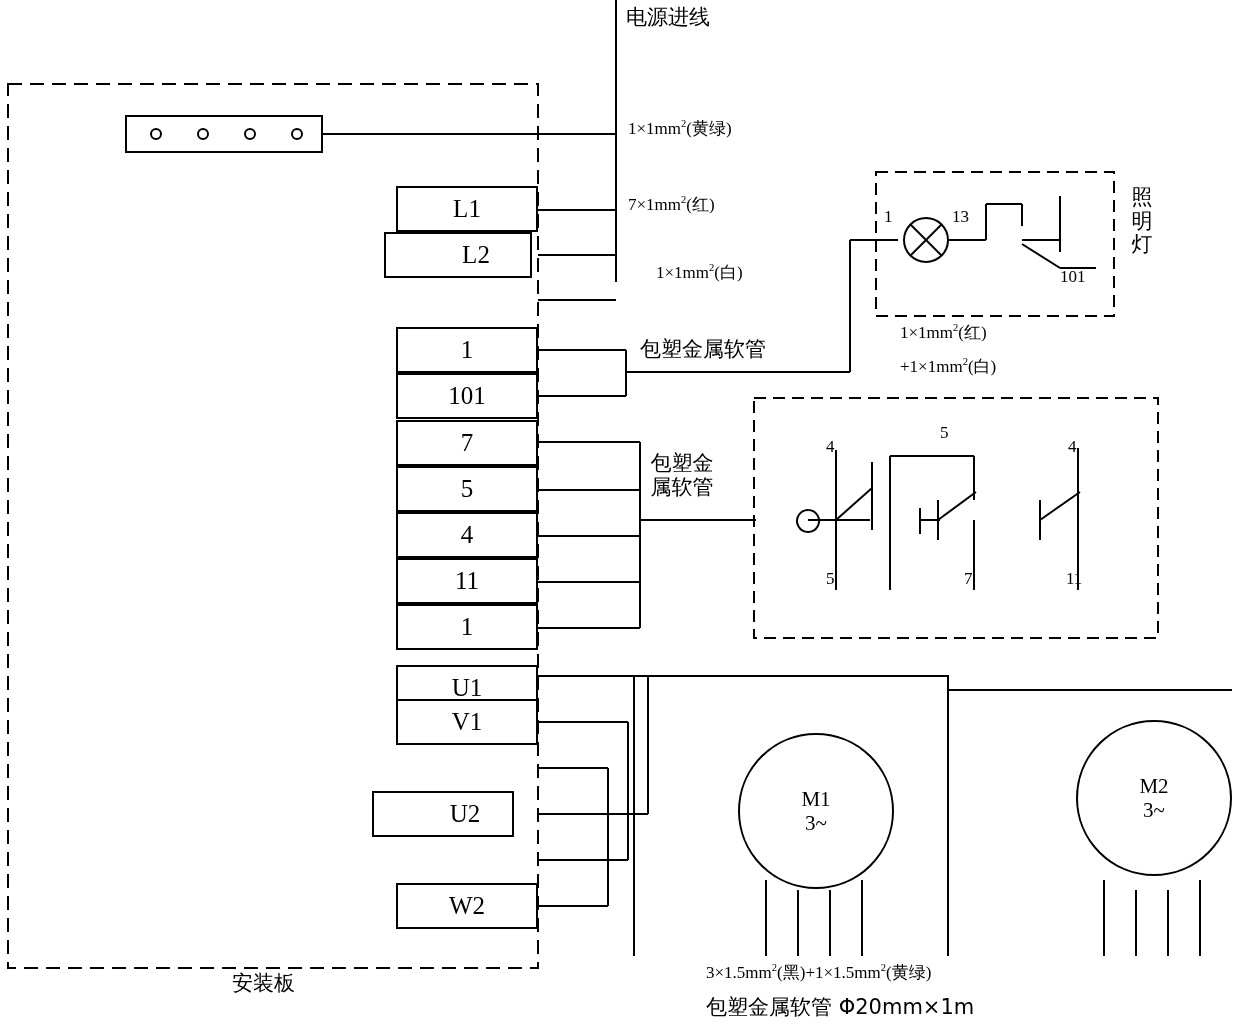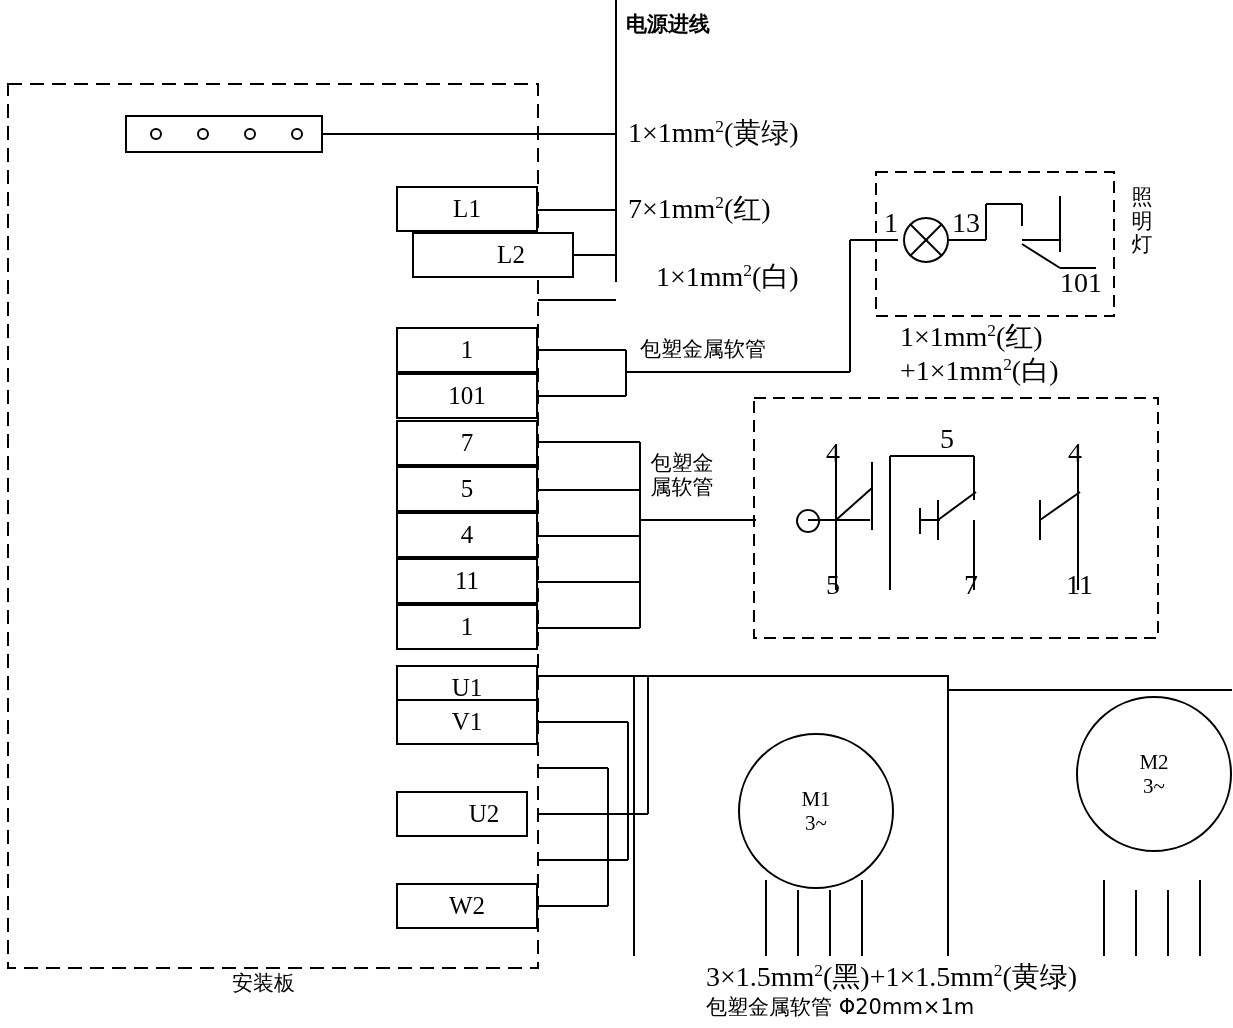--- a/index.html
+++ b/index.html
@@ -1,19 +1,19 @@
 <!DOCTYPE html>
 <html><head>
 <meta charset="utf-8">
 <style>
   html,body{margin:0;padding:0;background:#fff;}
   body{width:1233px;height:1028px;position:relative;
        font-family:"Liberation Serif", serif;color:#000;}
   #stage{position:absolute;left:0;top:0;width:1233px;height:1028px;overflow:hidden;}
-  .lbl{position:absolute;white-space:nowrap;font-size:28px;line-height:1.05;}
+  .lbl{position:absolute;white-space:nowrap;font-size:17px;line-height:1.05;}
   .lbl.cn{font-family:"DejaVu Sans", sans-serif;font-size:21px;}
   .term{position:absolute;display:flex;align-items:center;justify-content:center;
         border:2px solid #000;box-sizing:border-box;font-size:25px;
         font-family:"Liberation Serif", serif;background:#fff;}
   .motor{position:absolute;border:2px solid #000;border-radius:50%;background:#fff;
          display:flex;flex-direction:column;align-items:center;justify-content:center;
          font-size:21px;line-height:1.15;text-align:center;}
   sup{font-size:0.62em;vertical-align:super;}
   svg{position:absolute;left:0;top:0;}
   .vstack{position:absolute;display:flex;flex-direction:column;align-items:center;
@@ -118,43 +118,43 @@
     </g>
     <g fill="none" stroke="#000" stroke-width="2">
       <circle cx="156" cy="134" r="5"></circle>
       <circle cx="203" cy="134" r="5"></circle>
       <circle cx="250" cy="134" r="5"></circle>
       <circle cx="297" cy="134" r="5"></circle>
     </g>
   </svg>
 
   <div class="term" style="left:396px;top:186px;width:142px;height:46px;">L1</div>
-  <div class="term" style="left:412px;top:232px;width:162px;height:46px;padding-left:36px;">L2</div>
+  <div class="term" style="left:384px;top:232px;width:148px;height:46px;padding-left:36px;">L2</div>
   <div class="term" style="left:396px;top:327px;width:142px;height:46px;">1</div>
   <div class="term" style="left:396px;top:373px;width:142px;height:46px;">101</div>
   <div class="term" style="left:396px;top:420px;width:142px;height:46px;">7</div>
   <div class="term" style="left:396px;top:466px;width:142px;height:46px;">5</div>
   <div class="term" style="left:396px;top:512px;width:142px;height:46px;">4</div>
   <div class="term" style="left:396px;top:558px;width:142px;height:46px;">11</div>
   <div class="term" style="left:396px;top:604px;width:142px;height:46px;">1</div>
   <div class="term" style="left:396px;top:653px;width:142px;height:46px;margin-top:12px;">U1</div>
   <div class="term" style="left:396px;top:699px;width:142px;height:46px;">V1</div>
-  <div class="term" style="left:396px;top:791px;width:132px;height:46px;padding-left:44px;">U2</div>
+  <div class="term" style="left:372px;top:791px;width:142px;height:46px;padding-left:44px;">U2</div>
   <div class="term" style="left:396px;top:883px;width:142px;height:46px;">W2</div>
 
   <div class="motor" style="left:738px;top:733px;width:152px;height:152px;">
     <span>M1</span>
     <span>3~</span>
   </div>
-  <div class="motor" style="left:1076px;top:696px;width:152px;height:152px;">
+  <div class="motor" style="left:1076px;top:720px;width:152px;height:152px;">
     <span>M2</span>
     <span>3~</span>
   </div>
 
-  <div class="lbl cn" style="left:626px;top:13px;font-weight:bold;">电源进线</div>
+  <div class="lbl cn" style="left:626px;top:6px;">电源进线</div>
   <div class="lbl cn" style="left:232px;top:972px;">安装板</div>
 
   <div class="lbl" style="left:628px;top:118px;">
     <span>1×1mm<sup>2</sup>(黄绿)</span>
   </div>
   <div class="lbl" style="left:628px;top:194px;">
     7×1mm<sup>2</sup>(红)
   </div>
   <div class="lbl" style="left:656px;top:262px;">
     1×1mm<sup>2</sup>(白)

